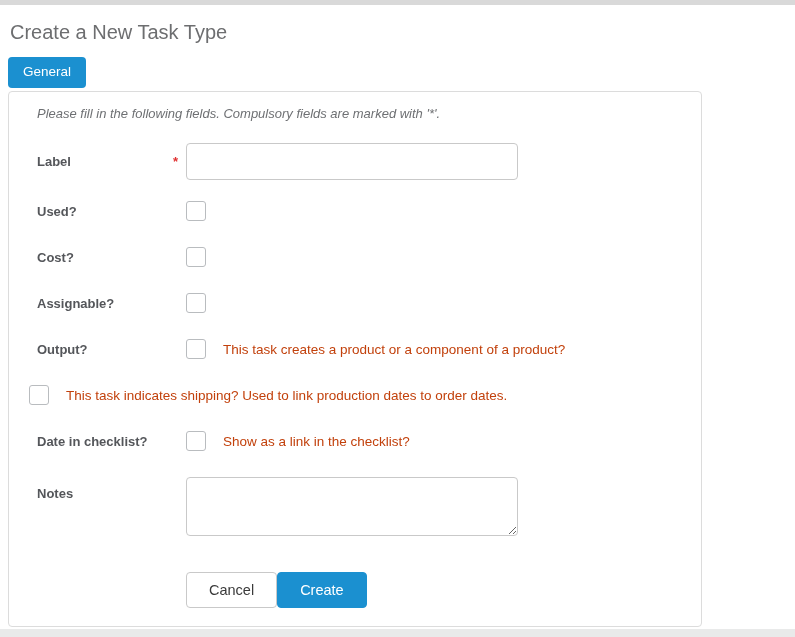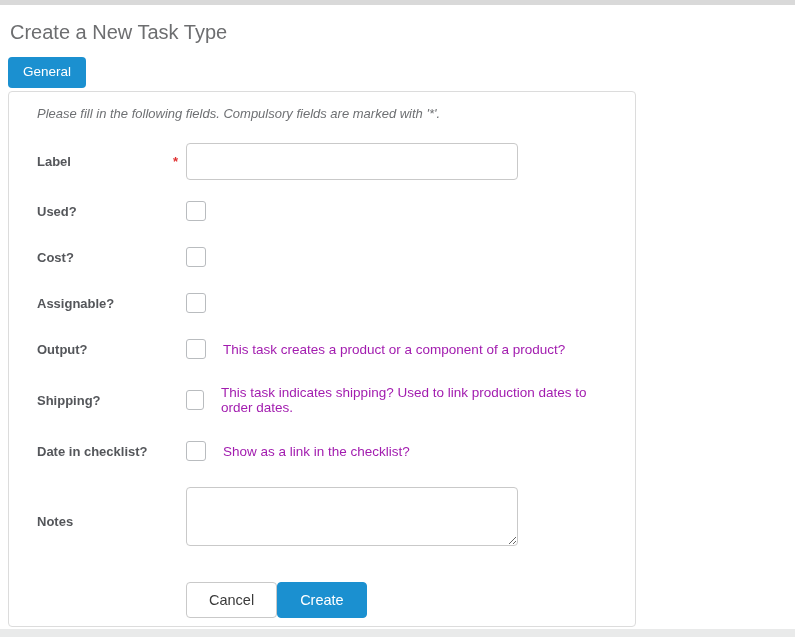--- a/index.html
+++ b/index.html
@@ -7,37 +7,37 @@
     --required-red:#e03131;
   }
   *{box-sizing:border-box;}
   html,body{margin:0;padding:0;background:#fff;}
   body{font-family:"Liberation Sans","DejaVu Sans",sans-serif;color:#54565a;}
   .screen{position:relative;width:795px;height:637px;background:#fff;overflow:hidden;}
   .top-strip{height:5px;background:#d9d9d9;width:100%;}
   .page-title{margin:13px 0 0 10px;font-size:20px;line-height:28px;font-weight:400;color:#6d6e70;}
   .tab{display:inline-block;margin:11px 0 0 8px;height:31px;padding:7px 15px 0 15px;
        background:var(--accent-blue);color:#fff;font-size:13.5px;border-radius:4px;cursor:pointer;}
-  .panel{margin:3px 0 0 8px;width:628px;height:536px;background:#fff;
+  .panel{margin:3px 0 0 8px;width:694px;height:536px;background:#fff;
          border:1px solid #dcdcdc;border-radius:4px;padding:14px 20px 19px 20px;}
   .hint{margin:0 0 21px 8px;font-style:italic;font-size:13px;line-height:16px;color:#6e7073;}
   .row{display:flex;align-items:center;margin-bottom:26px;}
   .row.first{margin-bottom:21px;}
-  .row.notes-row{align-items:center;margin-bottom:0;}
+  .row.notes-row{align-items:flex-start;margin-bottom:0;}
   .label-cell{width:157px;flex:0 0 157px;display:flex;justify-content:space-between;
               align-items:center;padding:0 8px 0 8px;}
   .notes-row .label-cell{padding-top:9px;}
   .lbl{font-weight:700;font-size:13px;color:#54565a;}
   .req{color:var(--required-red);font-weight:700;font-size:13px;}
   .text-input{width:332px;height:37px;border:1px solid #c9c9c9;border-radius:4px;
               padding:6px 10px;font-size:14px;color:#333;outline:none;background:#fff;
               font-family:"Liberation Sans","DejaVu Sans",sans-serif;}
   input[type="checkbox"]{-webkit-appearance:none;appearance:none;width:20px;height:20px;
               border:1px solid #b9bcbf;border-radius:3px;background:#fff;margin:0;cursor:pointer;}
-  .desc{margin-left:17px;font-size:13.5px;color:#a21caf;}
+  .desc{margin-left:17px;font-size:13.5px;color:#c2410c;}
   .notes-area{width:332px;height:59px;border:1px solid #c9c9c9;border-radius:4px;
               padding:5px 8px;font-size:14px;color:#333;outline:none;resize:both;background:#fff;
               font-family:"Liberation Sans","DejaVu Sans",sans-serif;}
   .actions{margin:36px 0 0 157px;display:flex;align-items:center;}
   .btn{height:36px;min-width:89px;padding:0 22px;font-size:14.5px;border-radius:4px;cursor:pointer;
        font-family:"Liberation Sans","DejaVu Sans",sans-serif;}
   .btn.primary{background:var(--accent-blue);border:1px solid var(--accent-blue);color:#fff;margin-right:15px;}
   .btn.secondary{background:#fff;border:1px solid #c9c9c9;color:#3a3a3a;}
   .bottom-strip{position:absolute;left:0;bottom:0;width:100%;height:8px;background:#e9eaea;}
 </style>
@@ -86,23 +86,20 @@
 
     <div class="row">
       <div class="label-cell">
         <span class="lbl">Output?</span>
       </div>
       <input type="checkbox" style="">
       <span class="desc">This task creates a product or a component of a product?</span>
     </div>
 
     <div class="row">
-      <div class="label-cell">
-        <span class="lbl">Shipping?</span>
-      </div>
       <input type="checkbox" style="">
       <span class="desc">This task indicates shipping? Used to link production dates to order dates.</span>
     </div>
 
     <div class="row">
       <div class="label-cell">
         <span class="lbl">Date in checklist?</span>
       </div>
       <input type="checkbox" style="">
       <span class="desc">Show as a link in the checklist?</span>

